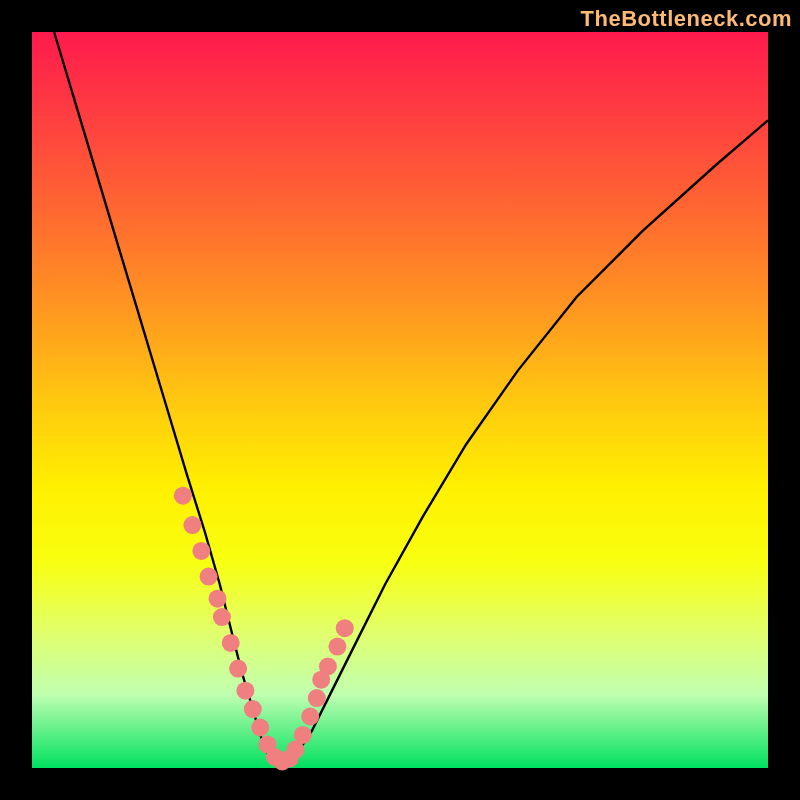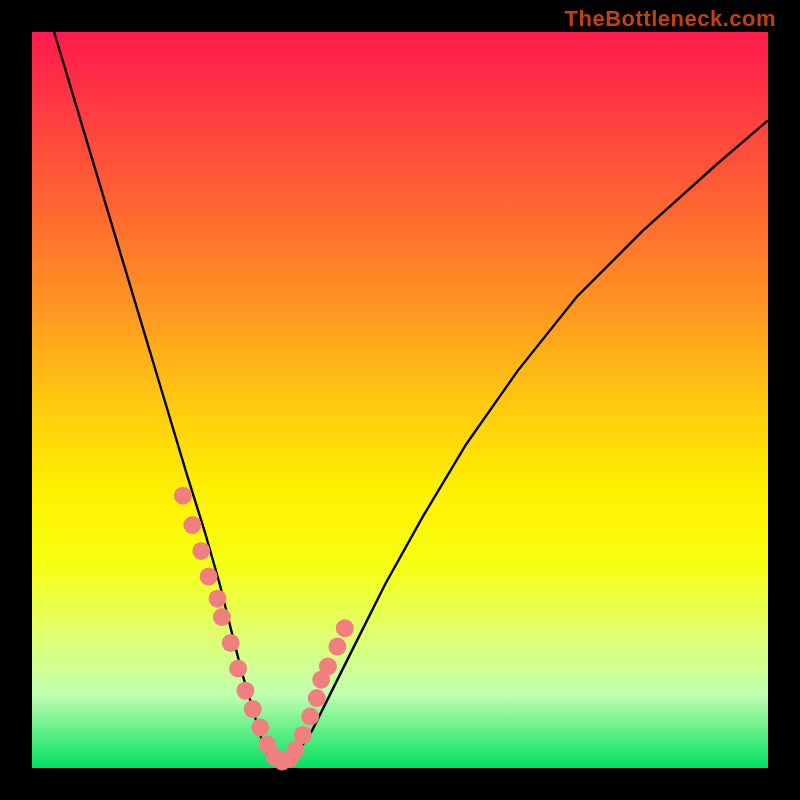--- a/index.html
+++ b/index.html
@@ -35,22 +35,22 @@
       #fff000 62%,
       #f8ff10 72%,
       #e0ff70 82%,
       #c0ffb0 90%,
       #00e060 100%
     );
   }
   .watermark {
     position: absolute;
     top: 6px;
-    right: 24px;
-    color: #c2410c;
+    right: 8px;
+    color: #fdba74;
     font-size: 22px;
     font-weight: 600;
     letter-spacing: 0.5px;
   }
   svg.curve {
     position: absolute;
     top: 0;
     left: 0;
     width: 736px;
     height: 736px;

